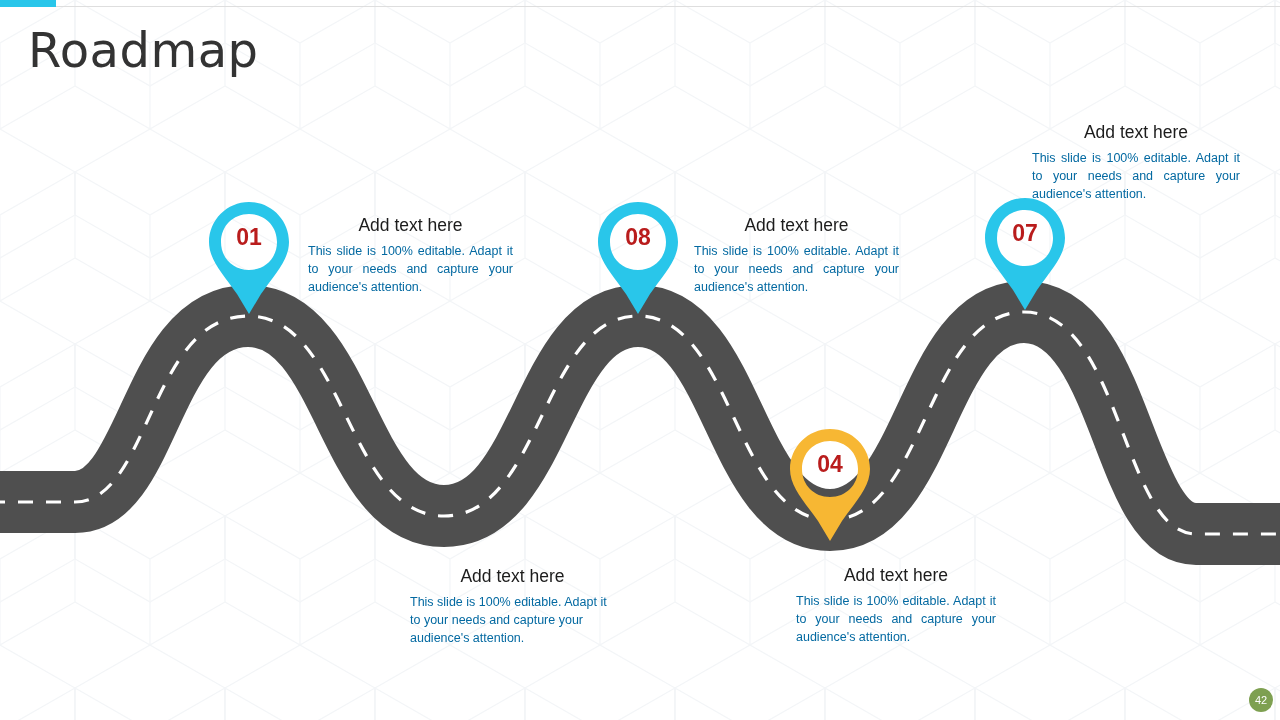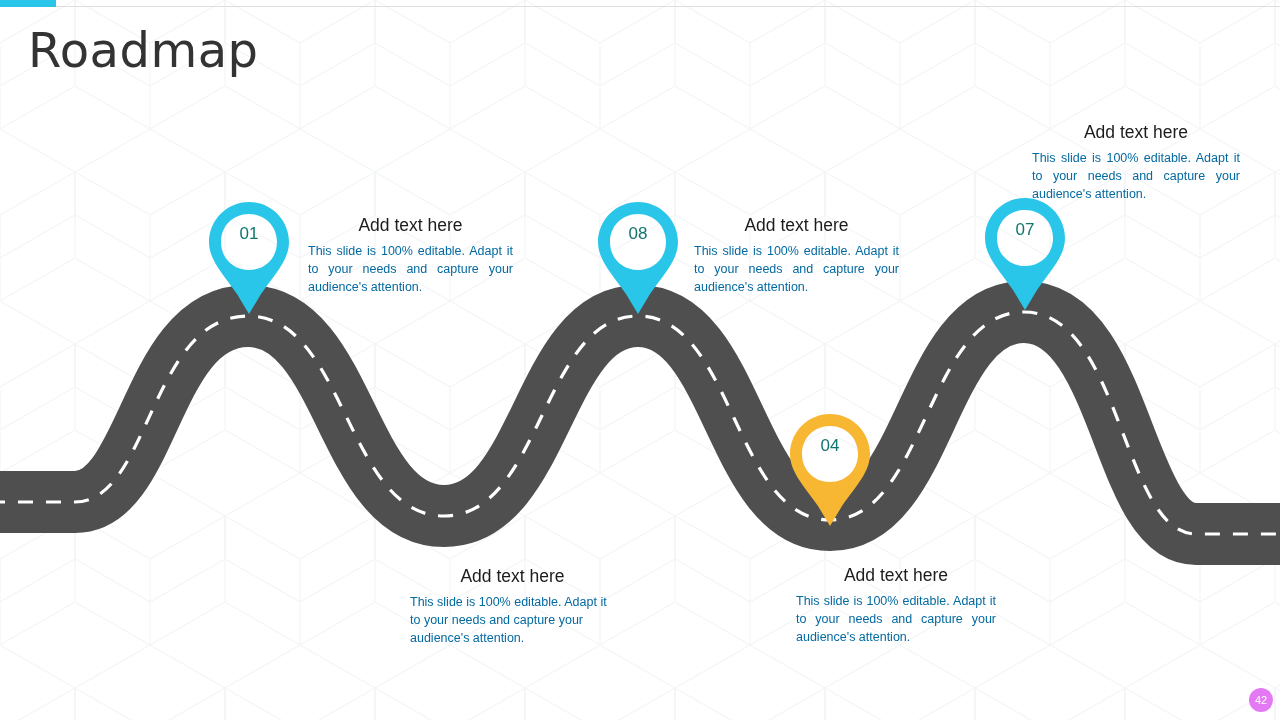--- a/index.html
+++ b/index.html
@@ -28,39 +28,39 @@
   }
 
   
   .road-wrap{position:absolute;left:0;top:0;width:1280px;height:720px;}
 
   
   .pin{position:absolute;width:92px;height:120px;}
   .pin svg{display:block;width:92px;height:120px;}
   .pin .num{
     position:absolute;left:0;top:26px;width:92px;text-align:center;
-    font-size:17px;font-weight:400;color:#0f766e;letter-spacing:0px;
+    font-size:23px;font-weight:700;color:#b91c1c;letter-spacing:0px;
   }
 
   
   .tblock{position:absolute;}
   .tblock .head{
     font-size:17.5px;font-weight:400;color:#1c1c1c;margin:0 0 6px 0;line-height:22px;
   }
   .tblock .body{
     font-size:12.5px;line-height:18px;color:#0369a1;margin:0;
   }
   .ta-center{text-align:center;}
   .ta-just .body{text-align:justify;text-align-last:left;}
   .ta-left{text-align:left;}
 
   
   .page-badge{
     position:absolute;right:7px;bottom:8px;width:24px;height:24px;border-radius:50%;
-    background:#d946ef;opacity:.72;color:#ffffff;font-size:11px;font-weight:400;
+    background:#4d7c0f;opacity:.72;color:#ffffff;font-size:11px;font-weight:400;
     display:flex;align-items:center;justify-content:center;
   }
 </style>
 </head>
 <body>
 
 <div id="slide">
 
   <svg class="bg-pattern" viewBox="0 0 1280 720" xmlns="http://www.w3.org/2000/svg" aria-hidden="true">
     <defs>
@@ -126,21 +126,21 @@
       <path d="M46 4 C24 4 6 22 6 44 C6 62 20 76 34 96 L46 116 L58 96 C72 76 86 62 86 44 C86 22 68 4 46 4 Z
                M46 16 C62 16 74 28 74 44 C74 60 62 72 46 72 C30 72 18 60 18 44 C18 28 30 16 46 16 Z" fill="#29c6ea"></path>
     </svg>
     <div class="num">08</div>
   </div>
   <div class="tblock ta-just" style="left:694px;top:214px;width:205px;">
     <p class="head ta-center">Add text here</p>
     <p class="body">This slide is 100% editable. Adapt it to your needs and capture your audience's attention.</p>
   </div>
 
-  <div class="pin" style="left:784px;top:410px;">
+  <div class="pin" style="left:784px;top:425px;">
     <svg viewBox="0 0 92 120" xmlns="http://www.w3.org/2000/svg">
       <path d="M46 4 C24 4 6 22 6 44 C6 62 20 76 34 96 L46 116 L58 96 C72 76 86 62 86 44 C86 22 68 4 46 4 Z
                M46 16 C62 16 74 28 74 44 C74 60 62 72 46 72 C30 72 18 60 18 44 C18 28 30 16 46 16 Z" fill="#f7b733"></path>
     </svg>
     <div class="num">04</div>
   </div>
   <div class="tblock ta-just" style="left:796px;top:564px;width:200px;">
     <p class="head ta-center">Add text here</p>
     <p class="body">This slide is 100% editable. Adapt it to your needs and capture your audience's attention.</p>
   </div>

